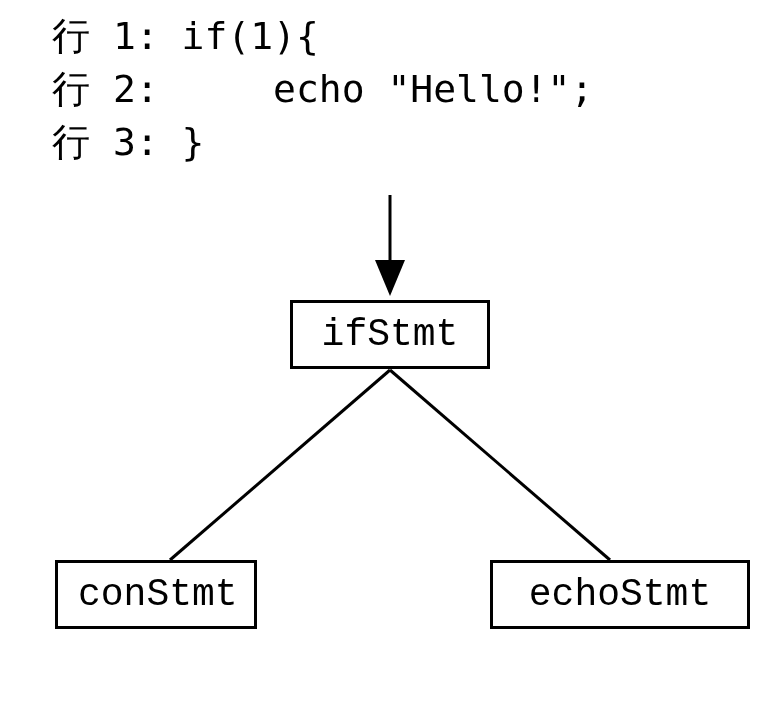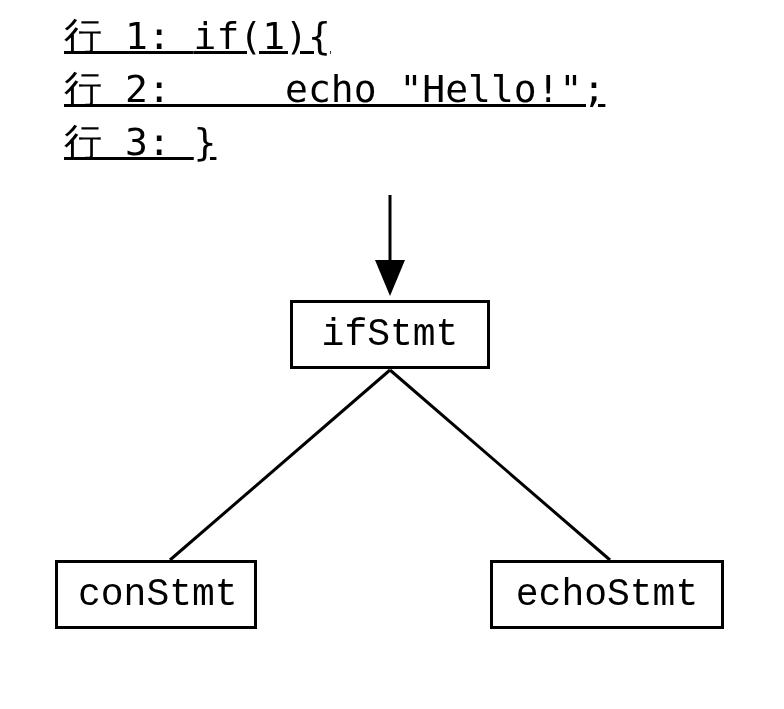--- a/index.html
+++ b/index.html
@@ -10,24 +10,23 @@
     body {
       width: 784px;
       height: 709px;
       background: white;
       font-family: "SimSun", "宋体", serif;
       position: relative;
     }
     .code-block {
       position: absolute;
       top: 10px;
-      left: 64px;
+      left: 52px;
       font-size: 38px;
       line-height: 1.4;
-      text-decoration: underline;
     }
     .code-line {
       white-space: pre;
       font-family: "SimSun", "宋体", monospace;
     }
     .diagram {
       position: absolute;
       top: 190px;
       left: 0;
       width: 784px;
@@ -48,21 +47,21 @@
       width: 200px;
     }
     .node-con {
       left: 55px;
       top: 370px;
       width: 202px;
     }
     .node-echo {
       left: 490px;
       top: 370px;
-      width: 234px;
+      width: 260px;
     }
   </style>
 </head>
 <body>
 
 <div class="code-block">
   <div class="code-line"><span>行 1: </span><span>if(1){</span></div>
   <div class="code-line"><span>行 2:     </span><span>echo "Hello!";</span></div>
   <div class="code-line"><span>行 3: </span><span>}</span></div>
 </div>

